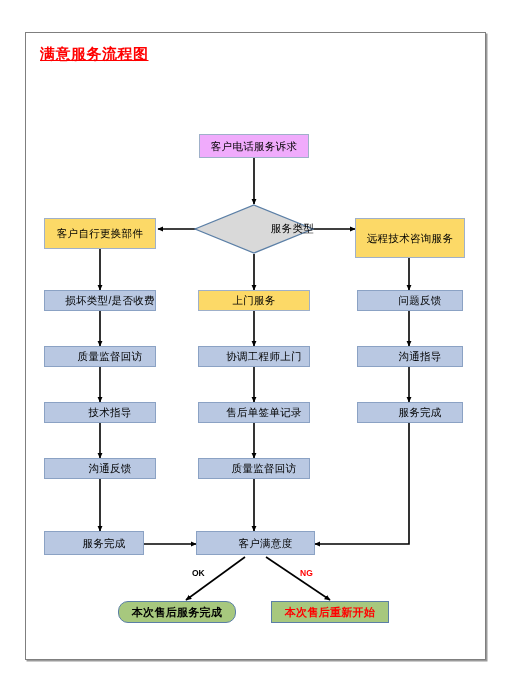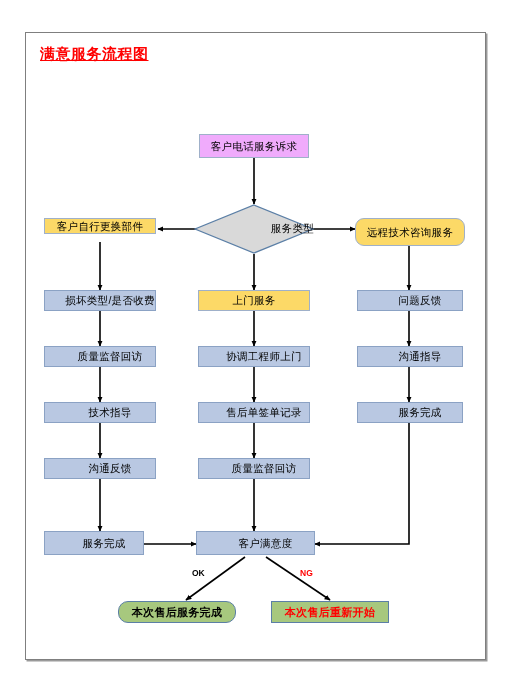--- a/index.html
+++ b/index.html
@@ -146,34 +146,34 @@
 
   <div class="node peach" style="left:199px;top:134px;width:110px;height:24px;">客户电话服务诉求</div>
 
   <div class="diamond" style="left:194px;top:204px;width:120px;height:50px;">
     <svg width="120" height="50" viewBox="0 0 120 50">
       <polygon points="60,1 119,25 60,49 1,25" fill="#d9d9d9" stroke="#5b7fa6" stroke-width="1.2"></polygon>
     </svg>
     <span>服务类型</span>
   </div>
 
-  <div class="node yellow" style="left:44px;top:218px;width:112px;height:16px;">客户自行更换部件</div>
+  <div class="node yellow" style="left:44px;top:218px;width:112px;height:31px;">客户自行更换部件</div>
   <div class="node blue" style="left:44px;top:290px;width:112px;height:21px;">损坏类型/是否收费</div>
   <div class="node blue" style="left:44px;top:346px;width:112px;height:21px;">质量监督回访</div>
   <div class="node blue" style="left:44px;top:402px;width:112px;height:21px;">技术指导</div>
   <div class="node blue" style="left:44px;top:458px;width:112px;height:21px;">沟通反馈</div>
   <div class="node blue" style="left:44px;top:531px;width:100px;height:24px;">服务完成</div>
 
   <div class="node yellow" style="left:198px;top:290px;width:112px;height:21px;">上门服务</div>
   <div class="node blue" style="left:198px;top:346px;width:112px;height:21px;">协调工程师上门</div>
   <div class="node blue" style="left:198px;top:402px;width:112px;height:21px;">售后单签单记录</div>
   <div class="node blue" style="left:198px;top:458px;width:112px;height:21px;">质量监督回访</div>
   <div class="node blue" style="left:196px;top:531px;width:119px;height:24px;">客户满意度</div>
 
-  <div class="node yellow" style="left:355px;top:218px;width:110px;height:28px;border-radius:9px;">远程技术咨询服务</div>
+  <div class="node yellow" style="left:355px;top:218px;width:110px;height:40px;">远程技术咨询服务</div>
   <div class="node blue" style="left:357px;top:290px;width:106px;height:21px;">问题反馈</div>
   <div class="node blue" style="left:357px;top:346px;width:106px;height:21px;">沟通指导</div>
   <div class="node blue" style="left:357px;top:402px;width:106px;height:21px;">服务完成</div>
 
   <div class="edge-label ok" style="left:192px;top:568px;">OK</div>
   <div class="edge-label ng" style="left:300px;top:568px;">NG</div>
 
   <div class="node green" style="left:118px;top:601px;width:118px;height:22px;border-radius:10px;">本次售后服务完成</div>
   <div class="node green red-text" style="left:271px;top:601px;width:118px;height:22px;">本次售后重新开始</div>
 

